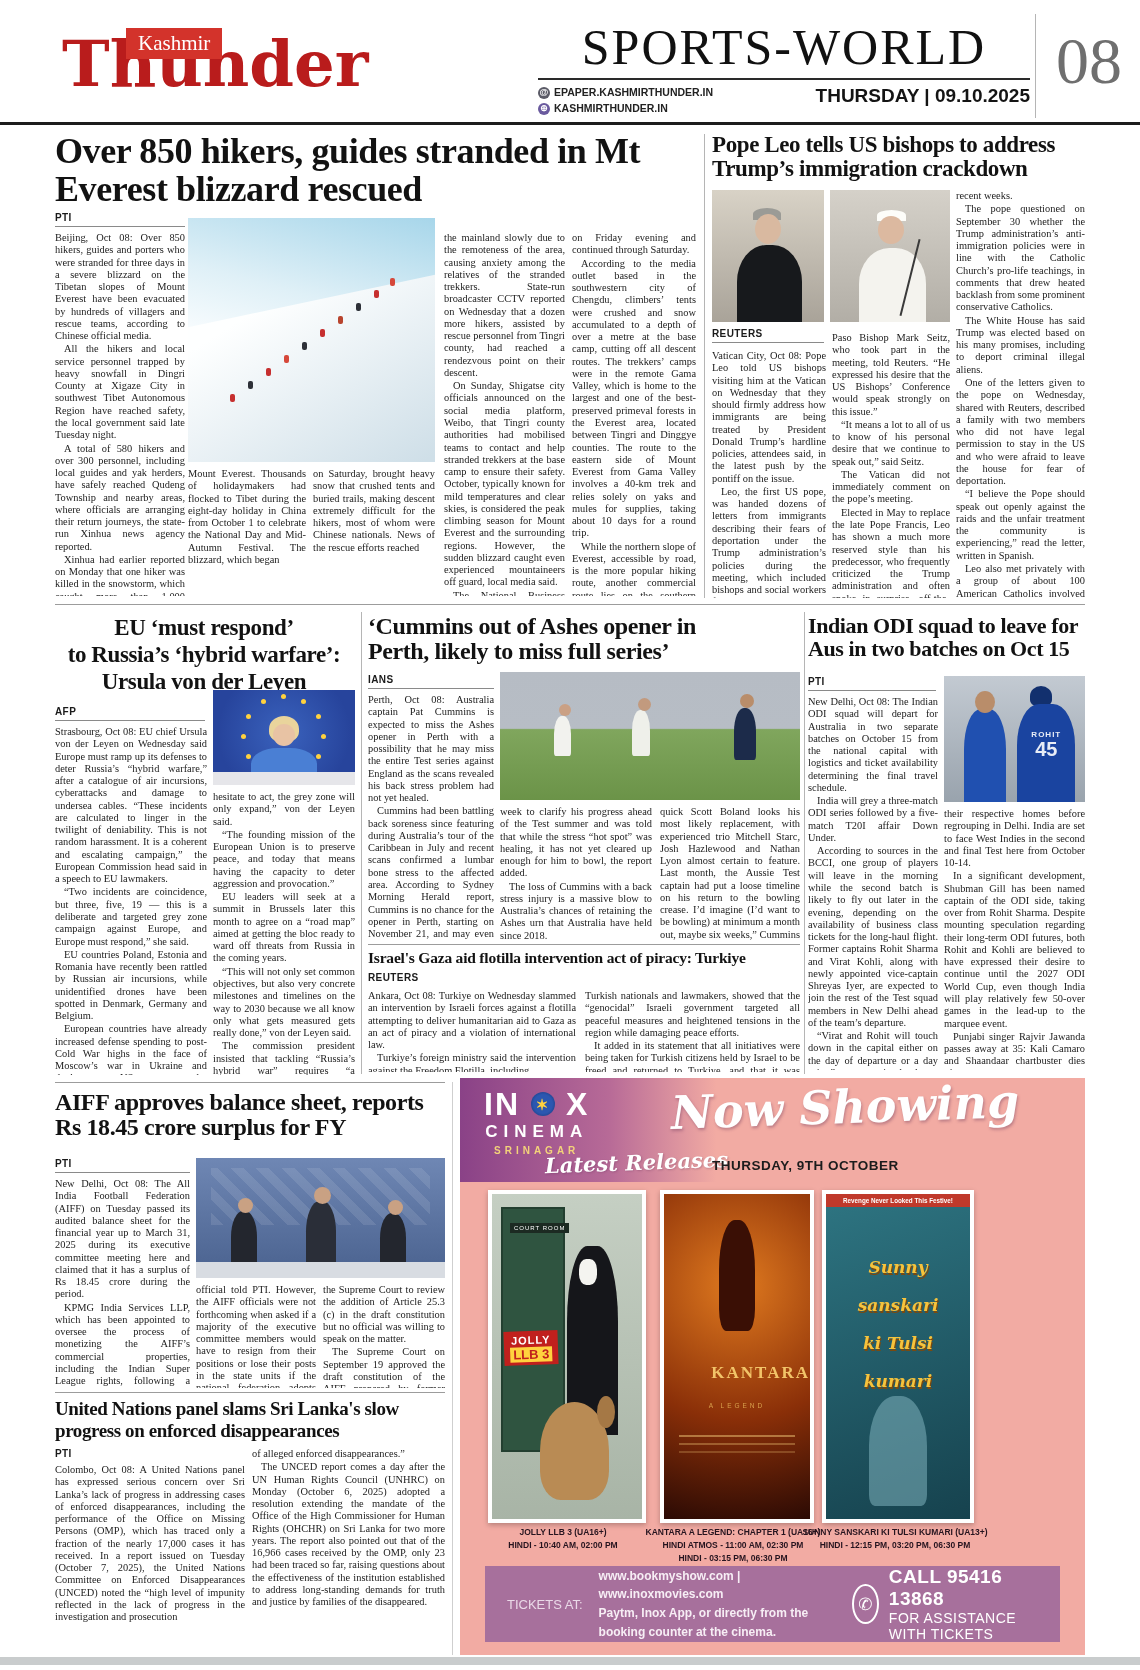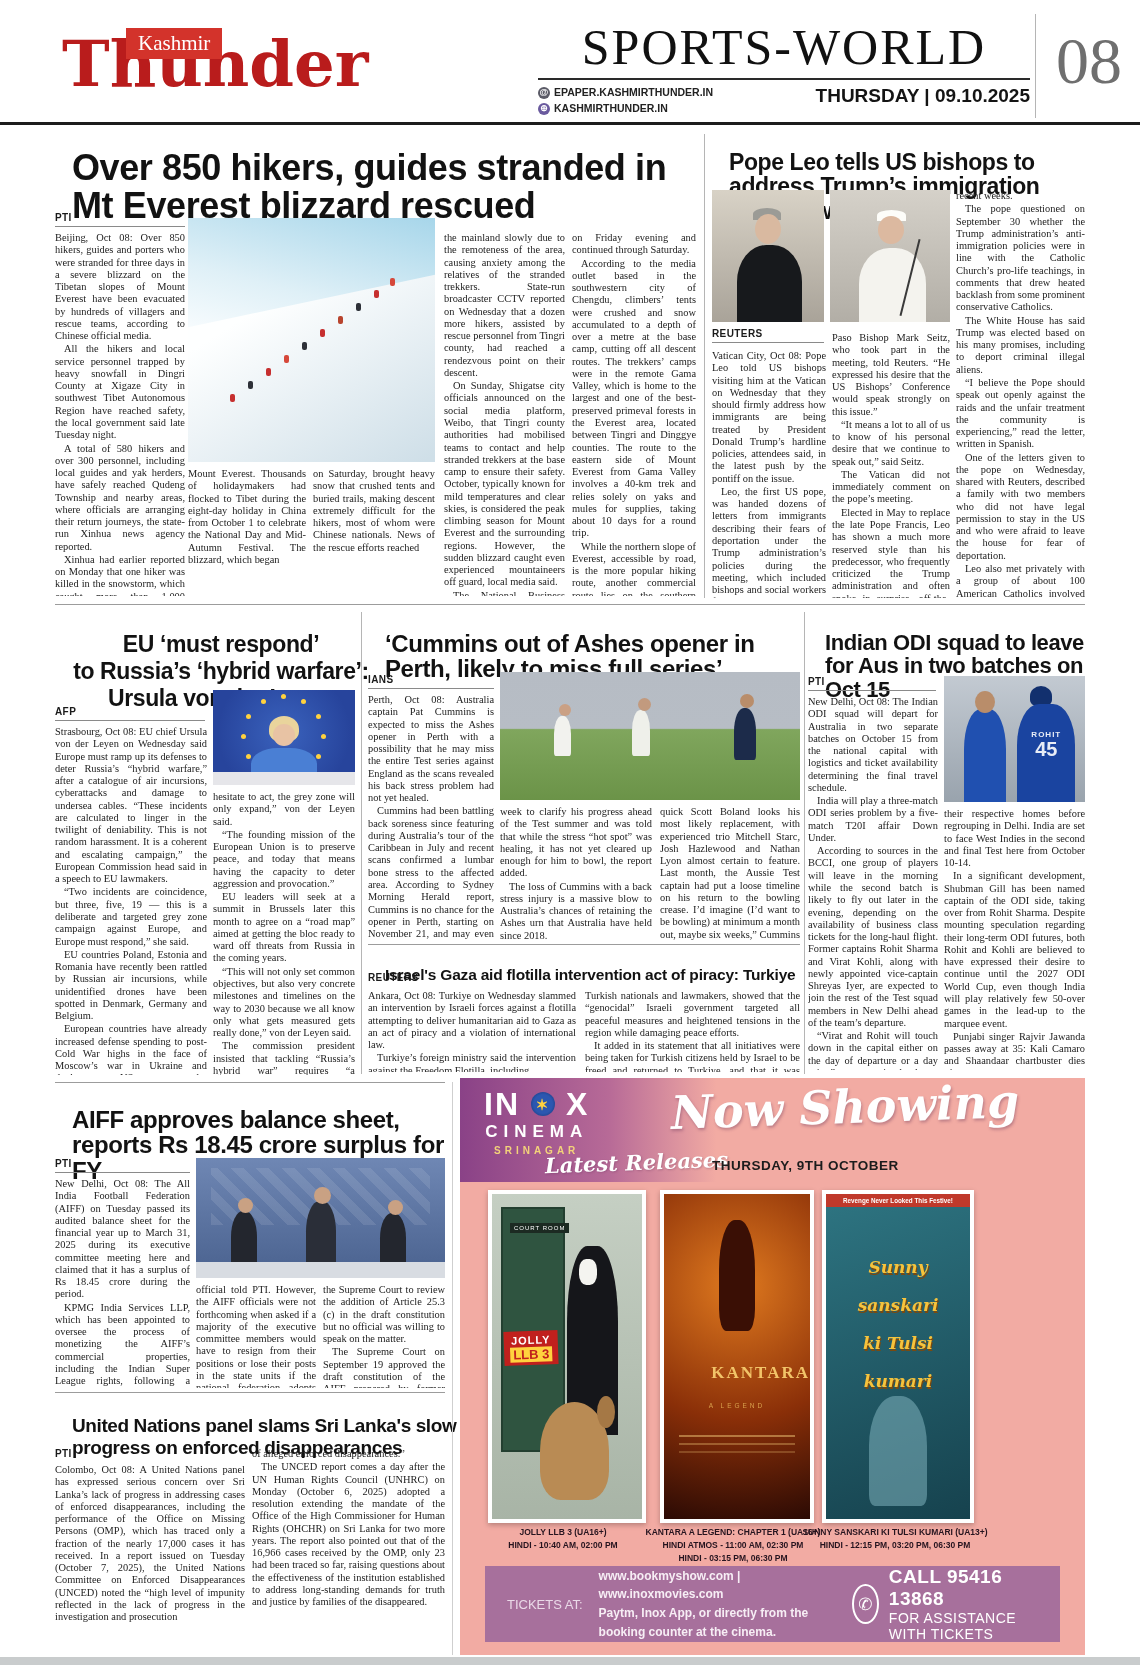--- a/index.html
+++ b/index.html
@@ -14,22 +14,22 @@
         line-height:1;text-align:center;}
   .section-underline{height:2px;background:#2a2a2a;margin-top:6px;}
   .section-sub{display:flex;justify-content:space-between;align-items:flex-start;margin-top:5px;}
   .url-row{font-family:"Liberation Sans",sans-serif;font-weight:700;font-size:10.5px;color:#222;
         display:flex;align-items:center;gap:4px;line-height:1.5;}
   .url-icon{display:inline-flex;width:12px;height:12px;border-radius:50%;background:#5a5a66;color:#fff;
         font-size:9px;align-items:center;justify-content:center;}
   .dateline{font-family:"Liberation Sans",sans-serif;font-weight:700;font-size:19px;color:#141414;}
   .pagenum{font-family:"Liberation Serif",serif;font-size:66px;color:#6f6f6f;line-height:1;}
   
-  .headline{font-family:Liberation Sans, sans-serif;font-weight:700;color:#121212;letter-spacing:-0.4px;
-        line-height:1.06;margin:17px;}
+  .headline{font-family:Liberation Serif, serif;font-weight:700;color:#121212;letter-spacing:-0.4px;
+        line-height:1.06;margin:0;}
   .headline p{margin:0;}
   .byline{font-family:"Liberation Sans",sans-serif;font-weight:700;font-size:10px;color:#1a1a1a;
         border-bottom:1px solid #8a8a8a;padding-bottom:3px;letter-spacing:.4px;}
   .col{font-size:10.4px;line-height:1.18;text-align:justify;overflow:hidden;color:#222;}
   .col p{margin:0 0 1px 0;text-indent:9px;}
   .col p:first-child{text-indent:0;}
   .hrule{background:#9c9c9c;height:1px;}
   .vrule{background:#b5b5b5;width:1px;}
   .thickrule{background:#1c1c1c;}
   
@@ -223,22 +223,22 @@
   <div class="col abs" style="left:832px;top:332px;width:118px;height:266px;">
       <p>Paso Bishop Mark Seitz, who took part in the meeting, told Reuters. “He expressed his desire that the US Bishops’ Conference would speak strongly on this issue.”</p>
       <p>“It means a lot to all of us to know of his personal desire that we continue to speak out,” said Seitz.</p>
       <p>The Vatican did not immediately comment on the pope’s meeting.</p>
       <p>Elected in May to replace the late Pope Francis, Leo has shown a much more reserved style than his predecessor, who frequently criticized the Trump administration and often spoke in surprise, off-the-cuff remarks.</p>
     </div>
   <div class="col abs" style="left:956px;top:190px;width:129px;height:408px;">
       <p>recent weeks.</p>
       <p>The pope questioned on September 30 whether the Trump administration’s anti-immigration policies were in line with the Catholic Church’s pro-life teachings, in comments that drew heated backlash from some prominent conservative Catholics.</p>
       <p>The White House has said Trump was elected based on his many promises, including to deport criminal illegal aliens.</p>
+      <p>One of the letters given to the pope on Wednesday, shared with Reuters, described a family with two members who did not have legal permission to stay in the US and who were afraid to leave the house for fear of deportation.</p>
       <p>“I believe the Pope should speak out openly against the raids and the unfair treatment the community is experiencing,” read the letter, written in Spanish.</p>
-      <p>One of the letters given to the pope on Wednesday, shared with Reuters, described a family with two members who did not have legal permission to stay in the US and who were afraid to leave the house for fear of deportation.</p>
       <p>Leo also met privately with a group of about 100 American Catholics involved in ministry with migrants on Tuesday evening, thanking them for their work.</p>
     </div>
 
   <div class="abs hrule" style="left:55px;top:604px;width:1030px;"></div>
 
   <h2 class="headline abs" style="left:54px;top:614px;width:300px;font-size:23px;text-align:center;line-height:1.18;">
       <p>EU ‘must respond’</p>
       <p>to Russia’s ‘hybrid warfare’:</p>
       <p>Ursula von der Leyen</p>
     </h2>
@@ -308,21 +308,21 @@
     <div class="pl"></div>
     <div class="plh"></div>
     <div class="prh"></div>
     <div class="pr">
         <div class="nm">ROHIT</div>
         <div class="no">45</div>
       </div>
   </div>
   <div class="col abs" style="left:808px;top:696px;width:130px;height:374px;">
       <p>New Delhi, Oct 08: The Indian ODI squad will depart for Australia in two separate batches on October 15 from the national capital with logistics and ticket availability determining the final travel schedule.</p>
-      <p>India will play a three-match ODI series problem by a five-match T20I affair Down Under.</p>
+      <p>India will grey a three-match ODI series followed by a five-match T20I affair Down Under.</p>
       <p>According to sources in the BCCI, one group of players will leave in the morning while the second batch is likely to fly out later in the evening, depending on the availability of business class tickets for the long-haul flight. Former captains Rohit Sharma and Virat Kohli, along with newly appointed vice-captain Shreyas Iyer, are expected to join the rest of the Test squad members in New Delhi ahead of the team’s departure.</p>
       <p>“Virat and Rohit will touch down in the capital either on the day of departure or a day prior,” a source in the know told PTI.</p>
     </div>
   <div class="col abs" style="left:944px;top:808px;width:141px;height:262px;">
       <p>their respective homes before regrouping in Delhi. India are set to face West Indies in the second and final Test here from October 10-14.</p>
       <p>In a significant development, Shubman Gill has been named captain of the ODI side, taking over from Rohit Sharma. Despite mounting speculation regarding their long-term ODI futures, both Rohit and Kohli are believed to have expressed their desire to continue until the 2027 ODI World Cup, even though India will play relatively few 50-over games in the lead-up to the marquee event.</p>
       <p>Punjabi singer Rajvir Jawanda passes away at 35: Kali Camaro and Shaandaar chartbuster dies after serious accident | Today News Meanwhile, head coach Gautam Gambhir has invited the entire squad for a team dinner at his residence here in Rajinder Nagar, a gesture aimed at fostering camaraderie before the side embarks on the overseas tour.</p>
     </div>
 
   <div class="abs hrule" style="left:55px;top:1082px;width:390px;"></div>

